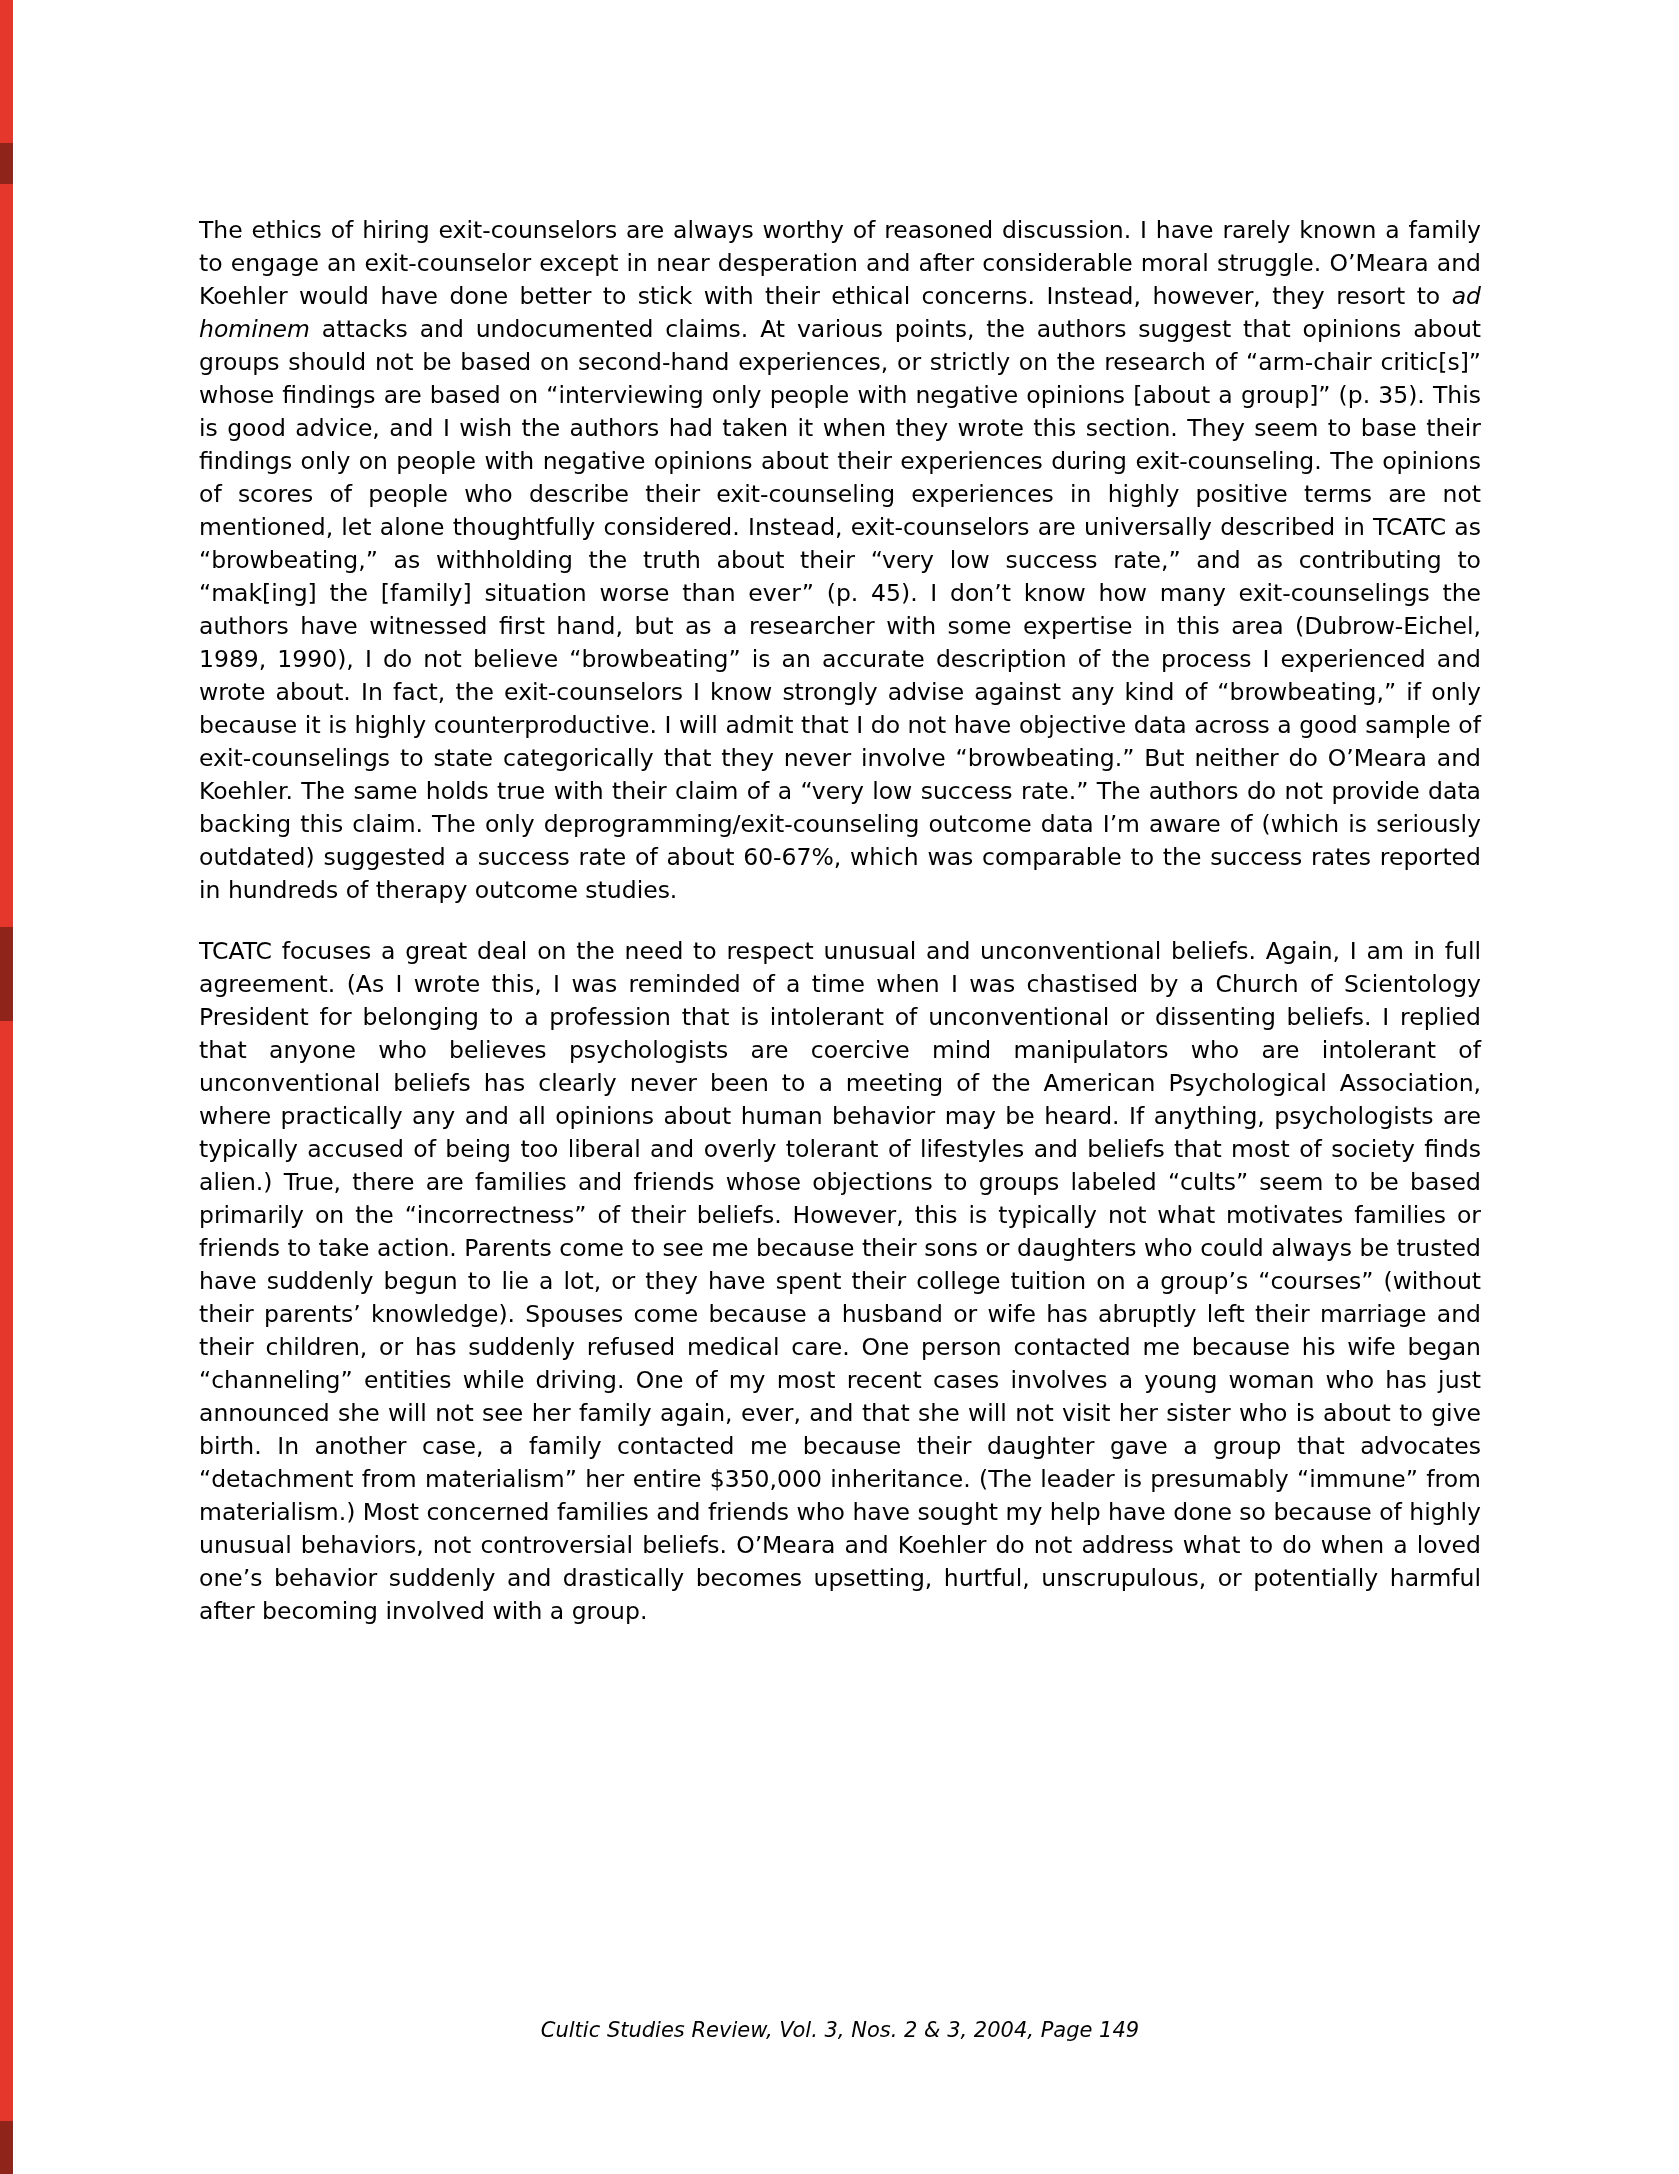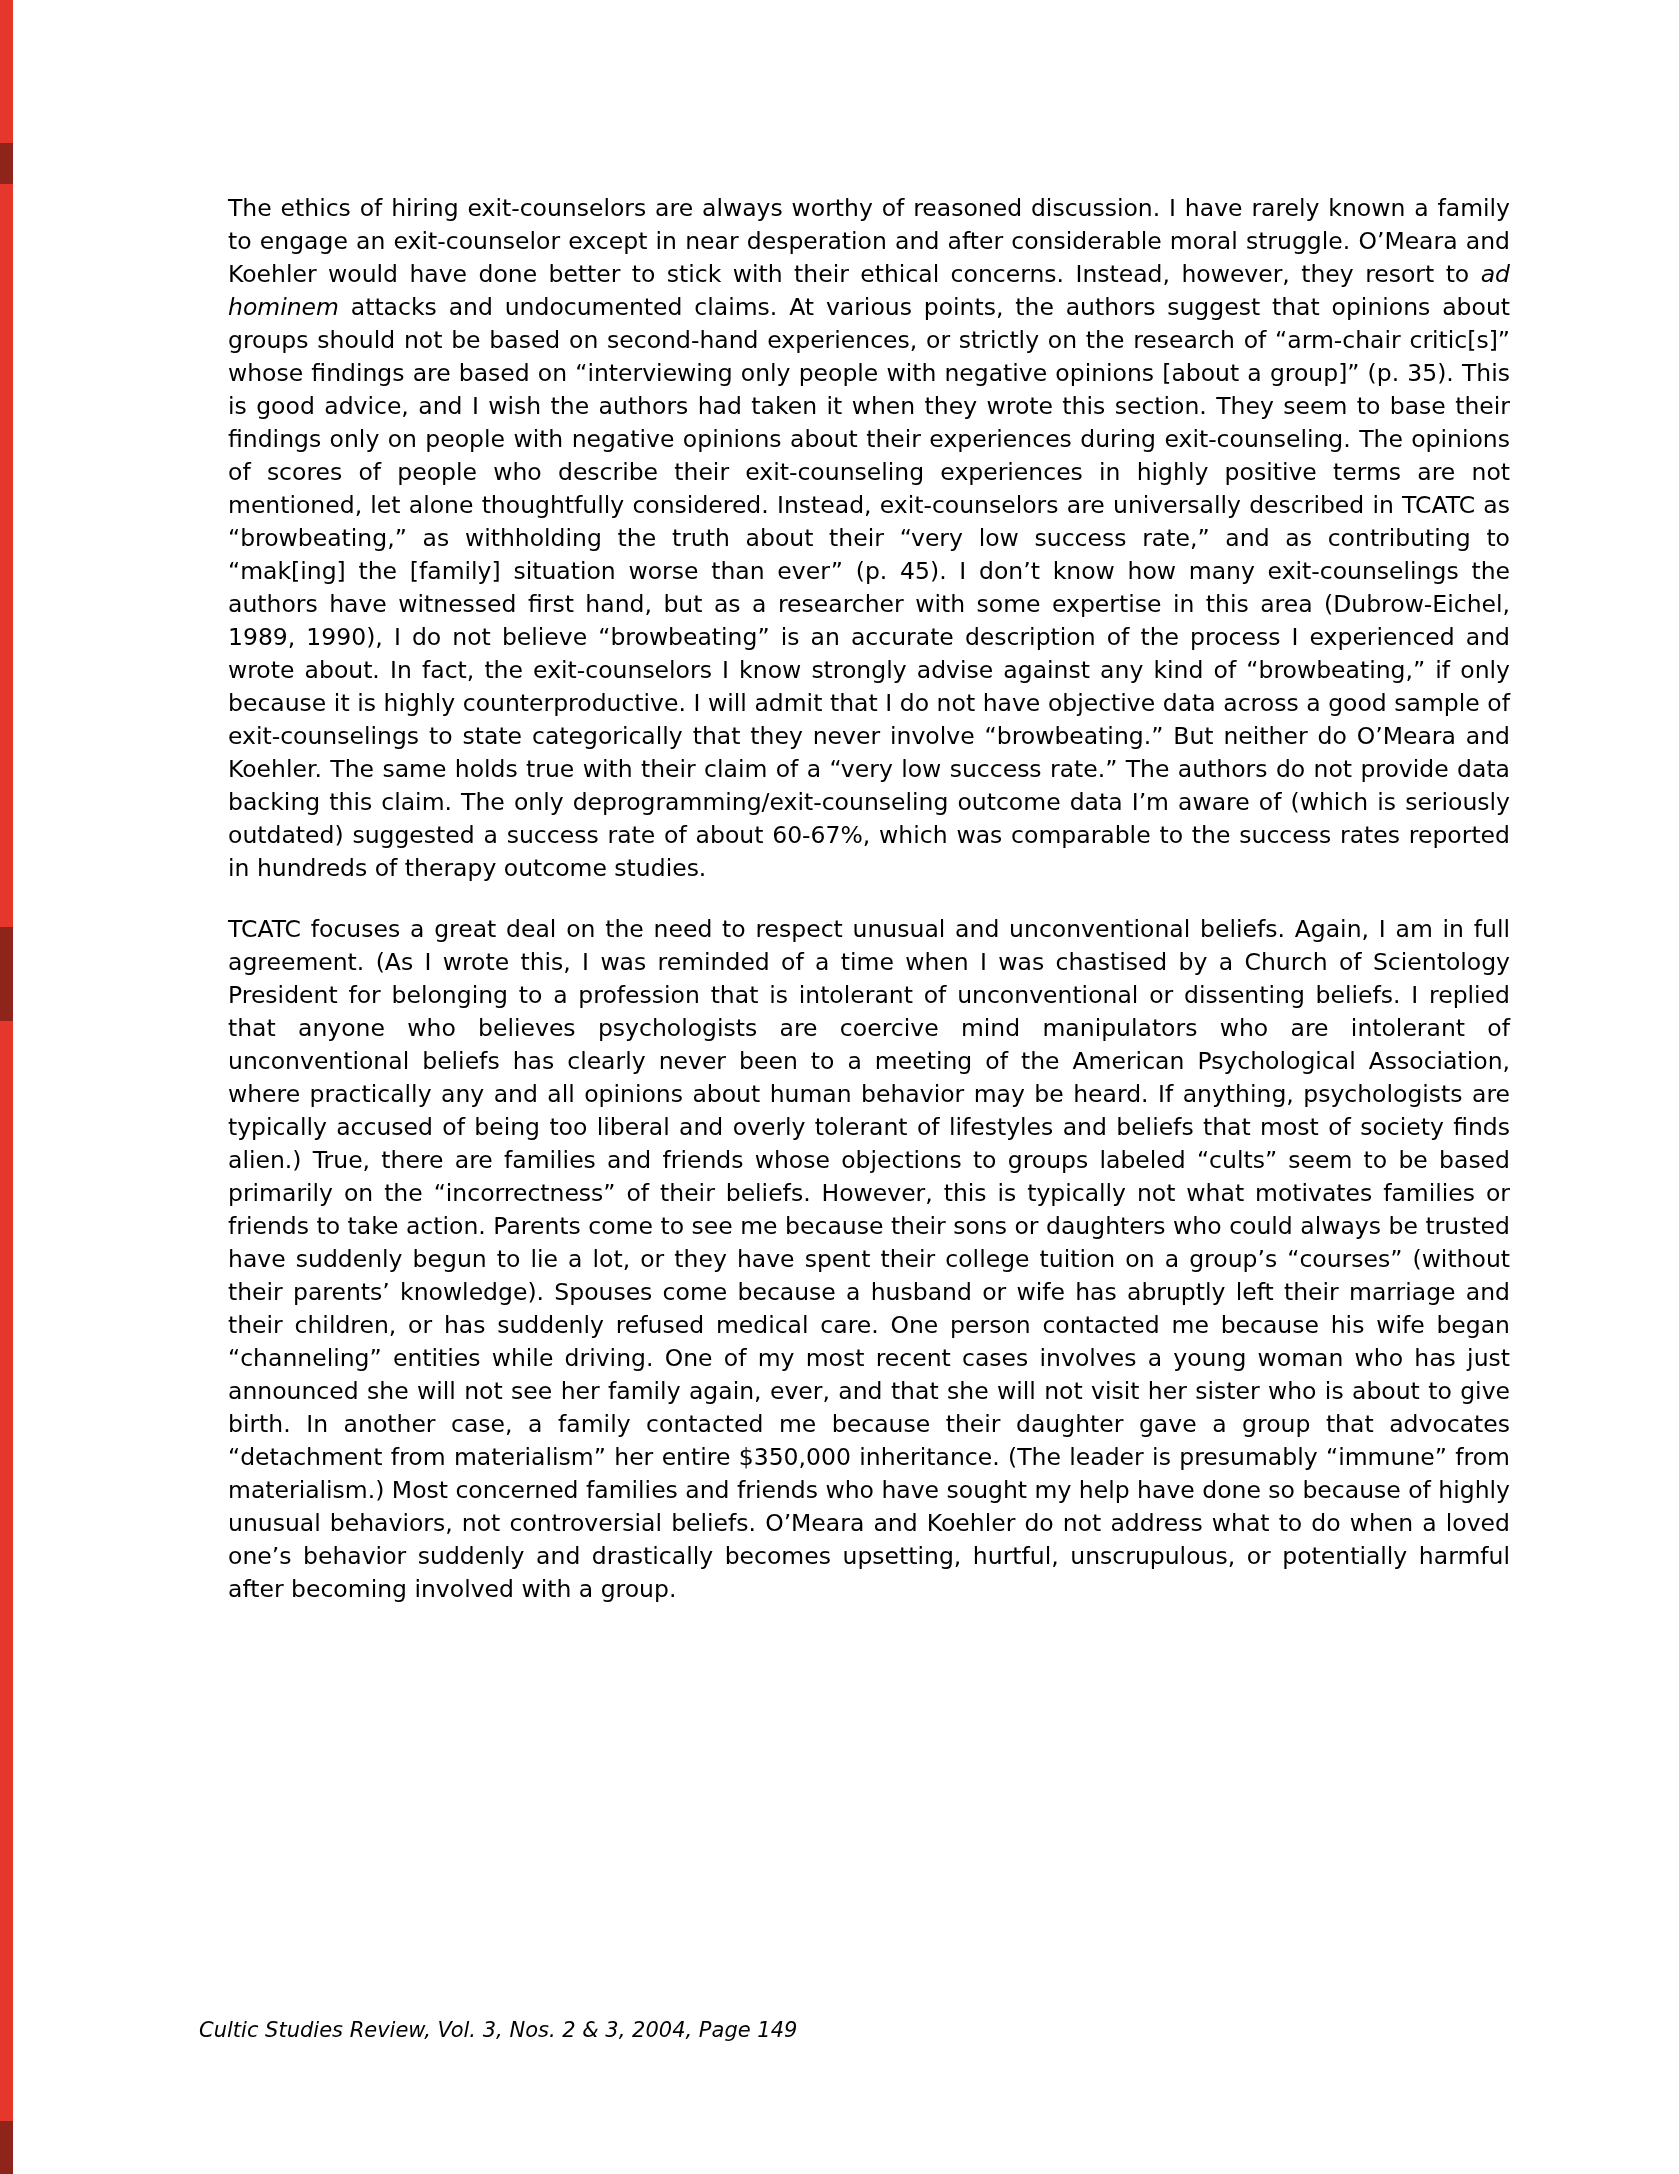--- a/index.html
+++ b/index.html
@@ -25,40 +25,40 @@
     height: 2174px;
   }
   .edge-seg {
     position: absolute;
     left: 0;
     width: 100%;
   }
   .content {
     position: absolute;
     left: 199px;
-    top: 192px;
+    top: 214px;
     width: 1282px;
-    margin-left: 29px;
   }
   .content p {
     margin: 0 0 28px 0;
     font-family: "DejaVu Sans", "Liberation Sans", sans-serif;
     font-size: 23.5px;
     line-height: 33px;
     color: #000000;
     text-align: justify;
   }
   .run-italic {
     font-style: italic;
   }
   .footer {
     position: absolute;
     left: 199px;
     top: 2016px;
     width: 1282px;
+    text-align: center;
     font-family: "DejaVu Sans", "Liberation Sans", sans-serif;
     font-style: italic;
     font-size: 21px;
     line-height: 28px;
     color: #000000;
   }
 </style>
 </head>
 <body>
 

